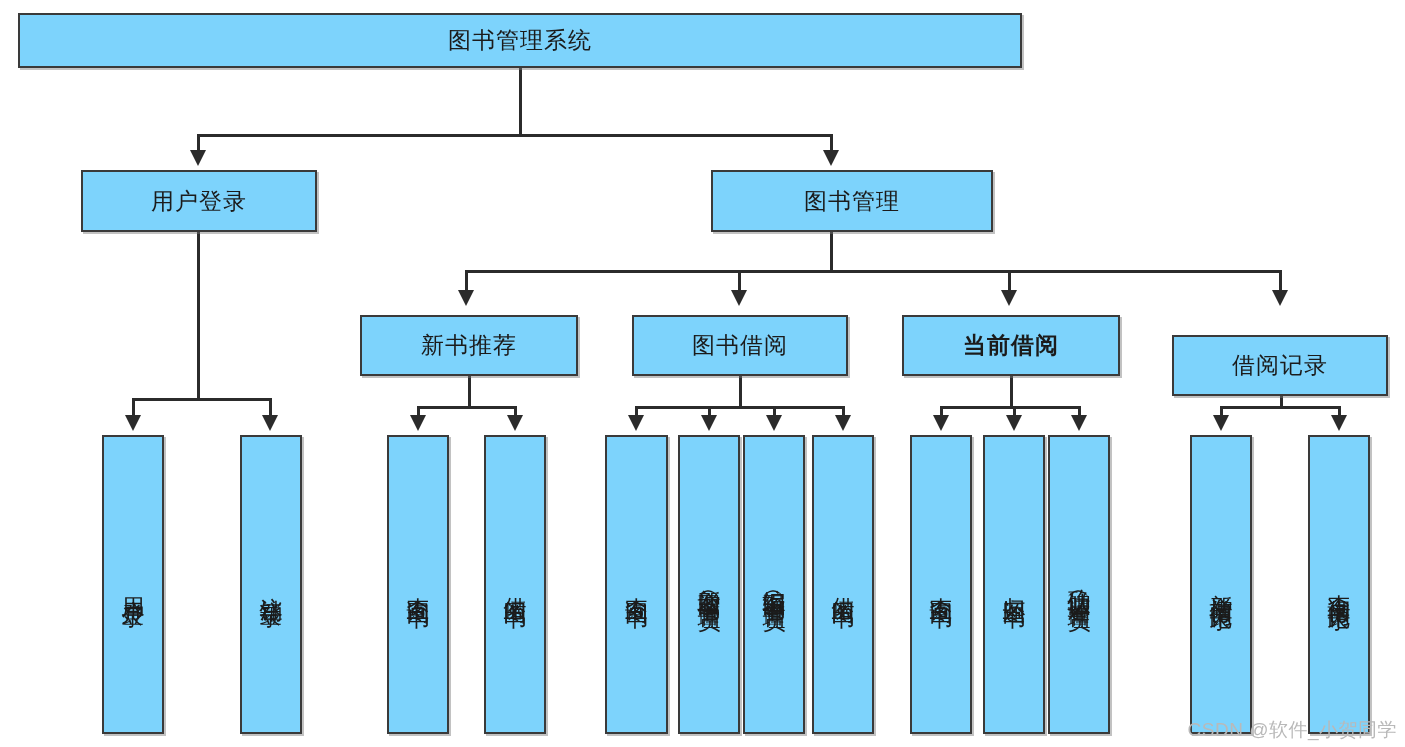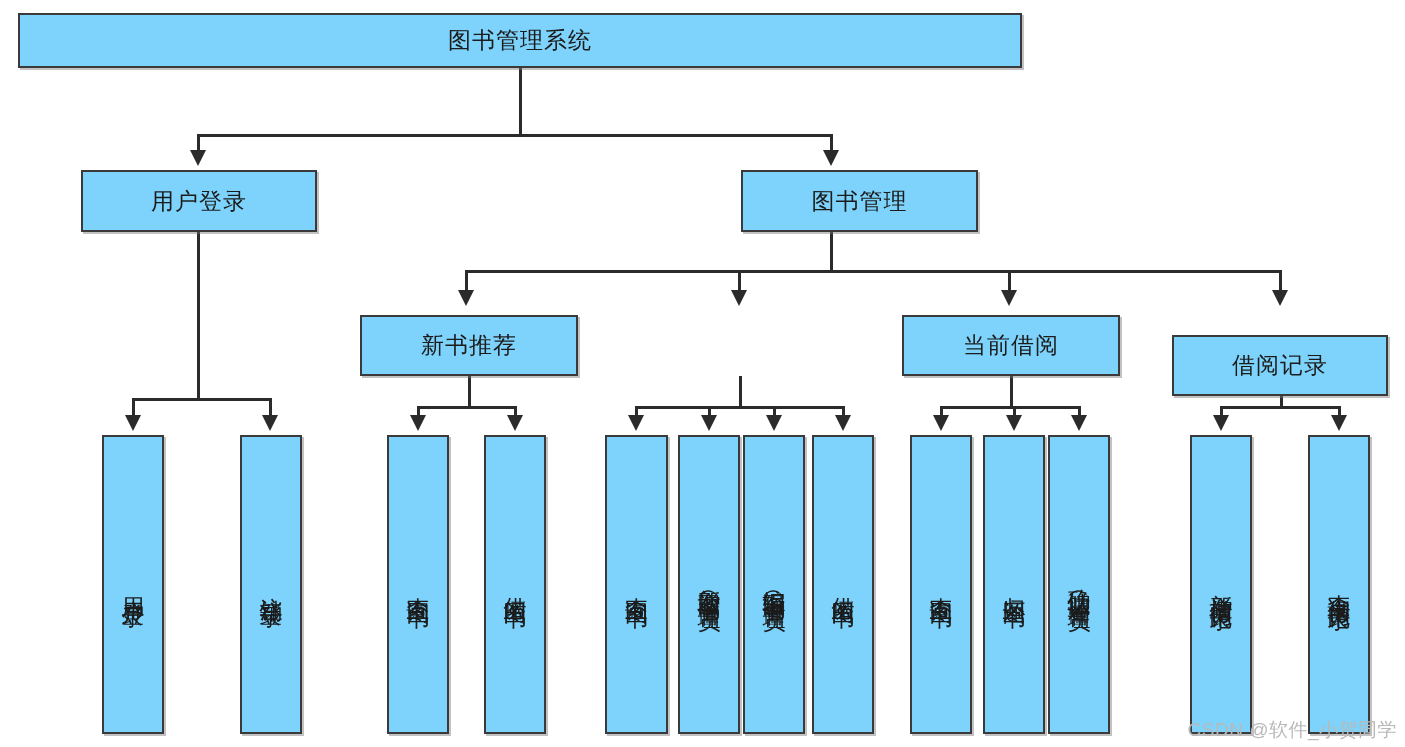--- a/index.html
+++ b/index.html
@@ -98,21 +98,21 @@
   <div class="edge h" style="left:197px; top:134px; width:635px;"></div>
 
   <div class="edge v" style="left:197px; top:134px; height:20px;"></div>
   <div class="arrow" style="left:190px; top:150px;"></div>
   <div class="edge v" style="left:830px; top:134px; height:20px;"></div>
   <div class="arrow" style="left:823px; top:150px;"></div>
 
   <div class="node shadowed" id="node-l2-0" style="left: 81px; top: 170px; width: 236px; height: 62px;">
     <span class="node-label">用户登录</span>
   </div>
-  <div class="node shadowed" id="node-l2-1" style="left: 741px; top: 170px; width: 237px; height: 62px; justify-content: center;">
+  <div class="node shadowed" id="node-l2-1" style="left: 711px; top: 170px; width: 282px; height: 62px; justify-content: center;">
     <span class="node-label">图书管理</span>
   </div>
 
   <div class="edge v" style="left:197px; top:232px; height:168px;"></div>
   <div class="edge h" style="left:132px; top:398px; width:139px;"></div>
   <div class="edge v" style="left:132px; top:398px; height:20px;"></div>
   <div class="arrow" style="left:125px; top:415px;"></div>
   <div class="edge v" style="left:269px; top:398px; height:20px;"></div>
   <div class="arrow" style="left:262px; top:415px;"></div>
 
@@ -123,21 +123,24 @@
   <div class="edge v" style="left:738px; top:270px; height:22px;"></div>
   <div class="arrow" style="left:731px; top:290px;"></div>
   <div class="edge v" style="left:1008px; top:270px; height:22px;"></div>
   <div class="arrow" style="left:1001px; top:290px;"></div>
   <div class="edge v" style="left:1279px; top:270px; height:22px;"></div>
   <div class="arrow" style="left:1272px; top:290px;"></div>
 
   <div class="node shadowed" id="node-l3-0" style="left: 360px; top: 315px; width: 218px; height: 61px; justify-content: center;">
     <span class="node-label">新书推荐</span>
   </div>
-  <div class="node shadowed" id="node-l3-2" style="left: 902px; top: 315px; width: 218px; height: 61px;">
+  <div class="node shadowed" id="node-l3-1" style="left: 632px; top: 315px; width: 216px; height: 61px;">
+    <span class="node-label">图书借阅</span>
+  </div>
+  <div class="node shadowed" id="node-l3-2" style="left: 902px; top: 315px; width: 218px; height: 61px; font-weight: bold;">
     <span class="node-label">当前借阅</span>
   </div>
   <div class="node shadowed" id="node-l3-3" style="left: 1172px; top: 315px; width: 216px; height: 61px; margin-top: 20px;">
     <span class="node-label">借阅记录</span>
   </div>
 
   <div class="edge v" style="left:468px; top:376px; height:32px;"></div>
   <div class="edge h" style="left:417px; top:406px; width:99px;"></div>
   <div class="edge v" style="left:417px; top:406px; height:12px;"></div>
   <div class="arrow" style="left:410px; top:415px;"></div>

